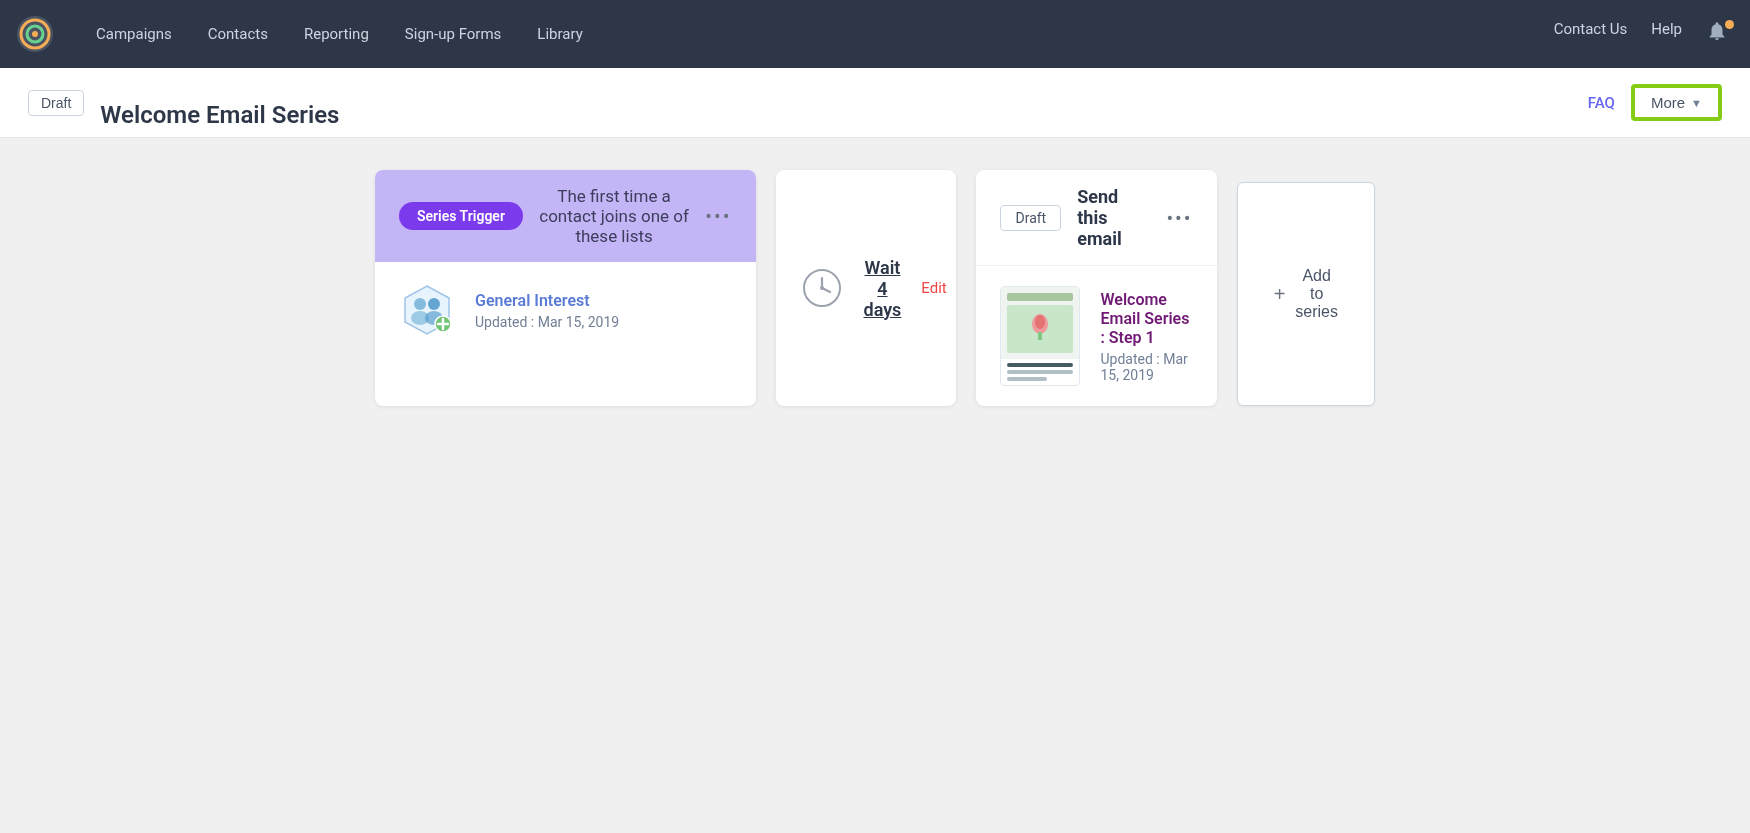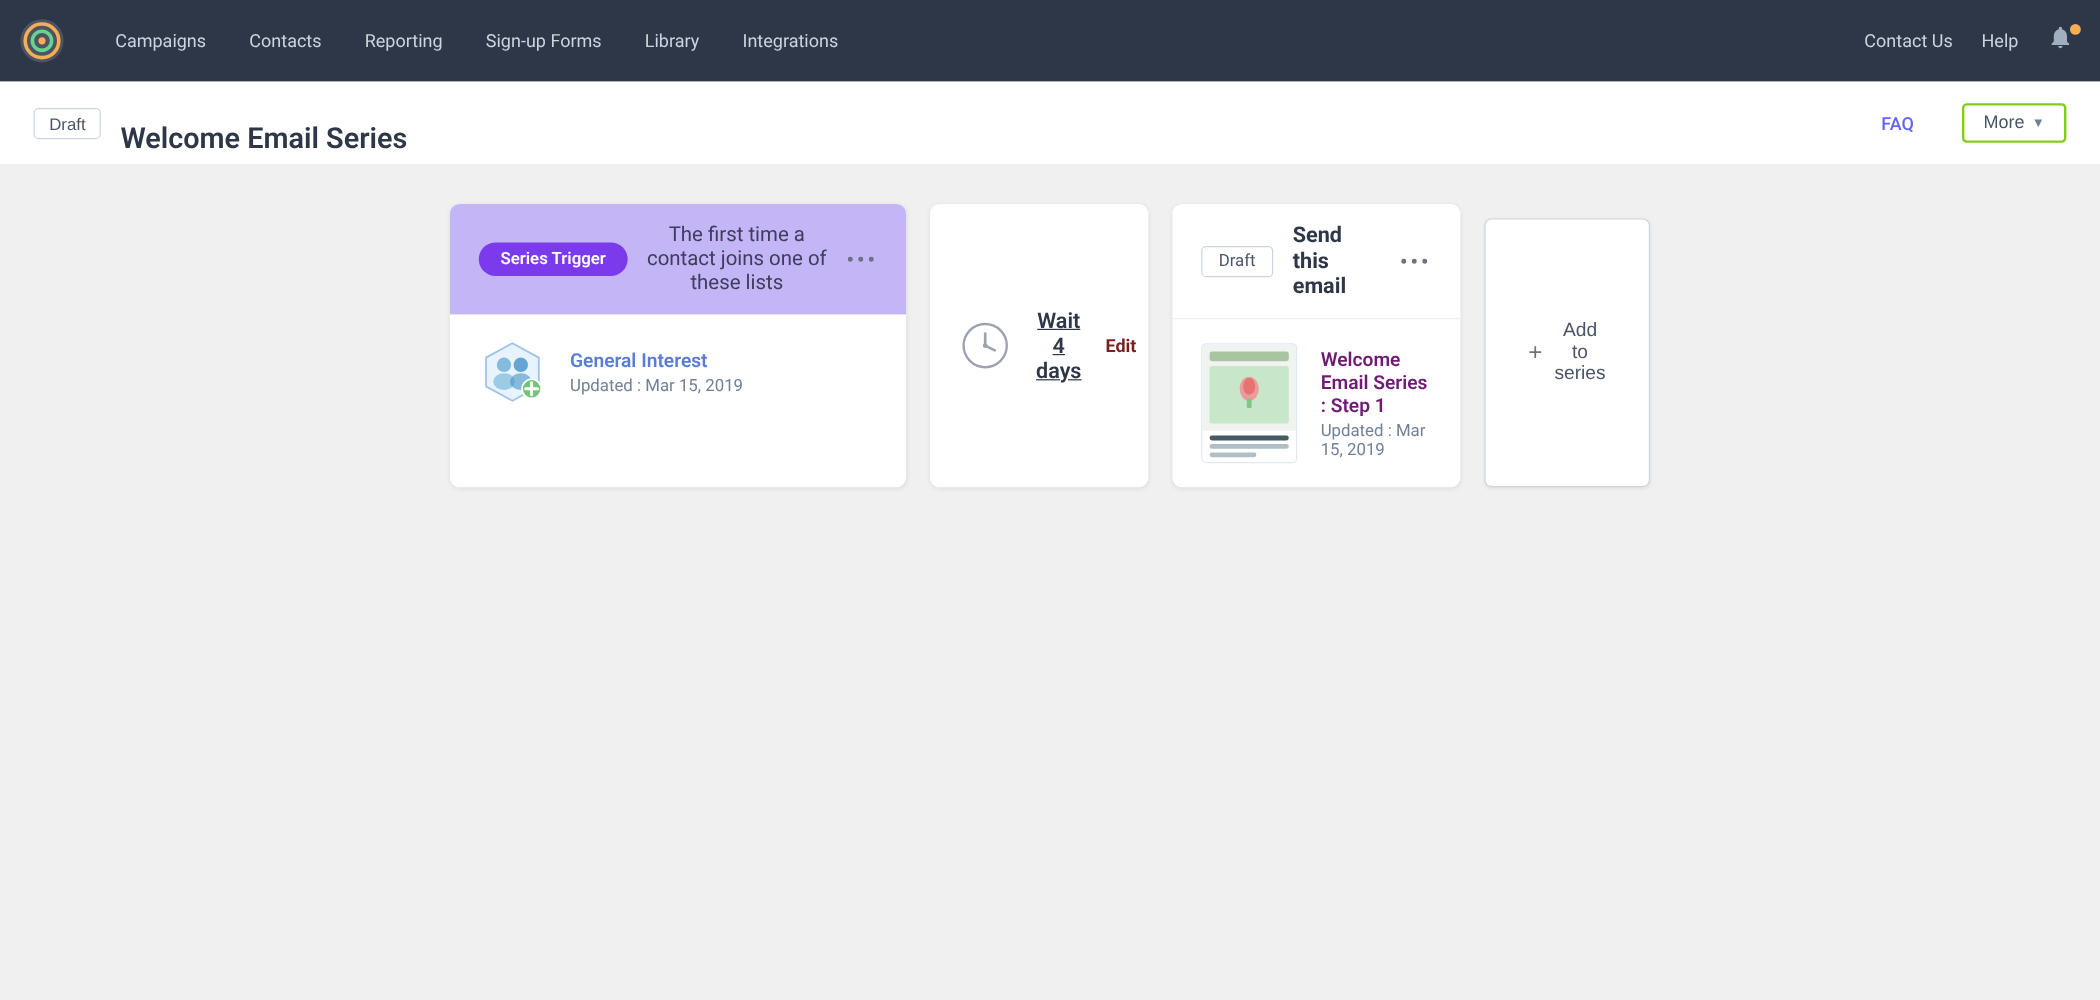--- a/index.html
+++ b/index.html
@@ -33,21 +33,21 @@
     .topnav-link {
       color: #cbd5e0;
       font-size: 15px;
       padding: 0 18px;
       cursor: pointer;
       line-height: 52px;
       white-space: nowrap;
     }
     .topnav-right {
       display: flex;
-      align-items: center;
+      align-items: flex-start;
       gap: 24px;
       margin-left: auto;
     }
     .topnav-right-link {
       color: #cbd5e0;
       font-size: 15px;
       cursor: pointer;
     }
     .topnav-bell {
       width: 28px;
@@ -90,31 +90,30 @@
       flex: 1;
       margin-top: 24px;
     }
     .faq-link {
       color: #6366f1;
       font-size: 15px;
       cursor: pointer;
       font-weight: 500;
     }
     .more-btn {
-      border: 2px solid #84cc16;
+      border: 4px solid #84cc16;
       background: #fff;
       border-radius: 4px;
       padding: 6px 16px;
       font-size: 15px;
       color: #4a5568;
       cursor: pointer;
       display: flex;
       align-items: center;
       gap: 6px;
-      margin-left: 24px;
     }
     .chevron-down {
       font-size: 11px;
       color: #718096;
     }
 
     
     .main-content {
       padding: 32px 0;
       display: flex;
@@ -211,24 +210,24 @@
     }
     .wait-label {
       flex: 1;
       font-size: 18px;
       font-weight: 600;
       color: #2d3748;
       text-align: center;
       text-decoration: underline;
     }
     .edit-link {
-      color: #7f1d1d;
+      color: #ef4444;
       font-size: 15px;
       cursor: pointer;
-      font-weight: 700;
+      font-weight: 400;
     }
 
     
     .email-card-header {
       display: flex;
       align-items: center;
       padding: 16px 24px;
       gap: 16px;
       border-bottom: 1px solid #f0f0f0;
     }
@@ -350,21 +349,20 @@
       <circle cx="19" cy="19" r="3" fill="#f6ad55"></circle>
     </svg>
   </div>
 
   <div class="topnav-links">
     <span class="topnav-link">Campaigns</span>
     <span class="topnav-link">Contacts</span>
     <span class="topnav-link">Reporting</span>
     <span class="topnav-link">Sign-up Forms</span>
     <span class="topnav-link">Library</span>
-    <span class="topnav-link">Integrations</span>
   </div>
 
   <div class="topnav-right">
     <span class="topnav-right-link">Contact Us</span>
     <span class="topnav-right-link">Help</span>
     <div class="topnav-bell">
       <svg viewBox="0 0 24 24" xmlns="http://www.w3.org/2000/svg">
         <path d="M12 22c1.1 0 2-.9 2-2H10c0 1.1.9 2 2 2zm6-6V11c0-3.07-1.63-5.64-4.5-6.32V4c0-.83-.67-1.5-1.5-1.5s-1.5.67-1.5 1.5v.68C7.64 5.36 6 7.92 6 11v5l-2 2v1h16v-1l-2-2z" fill="#a0aec0"></path>
       </svg>
       <div class="bell-dot"></div>

